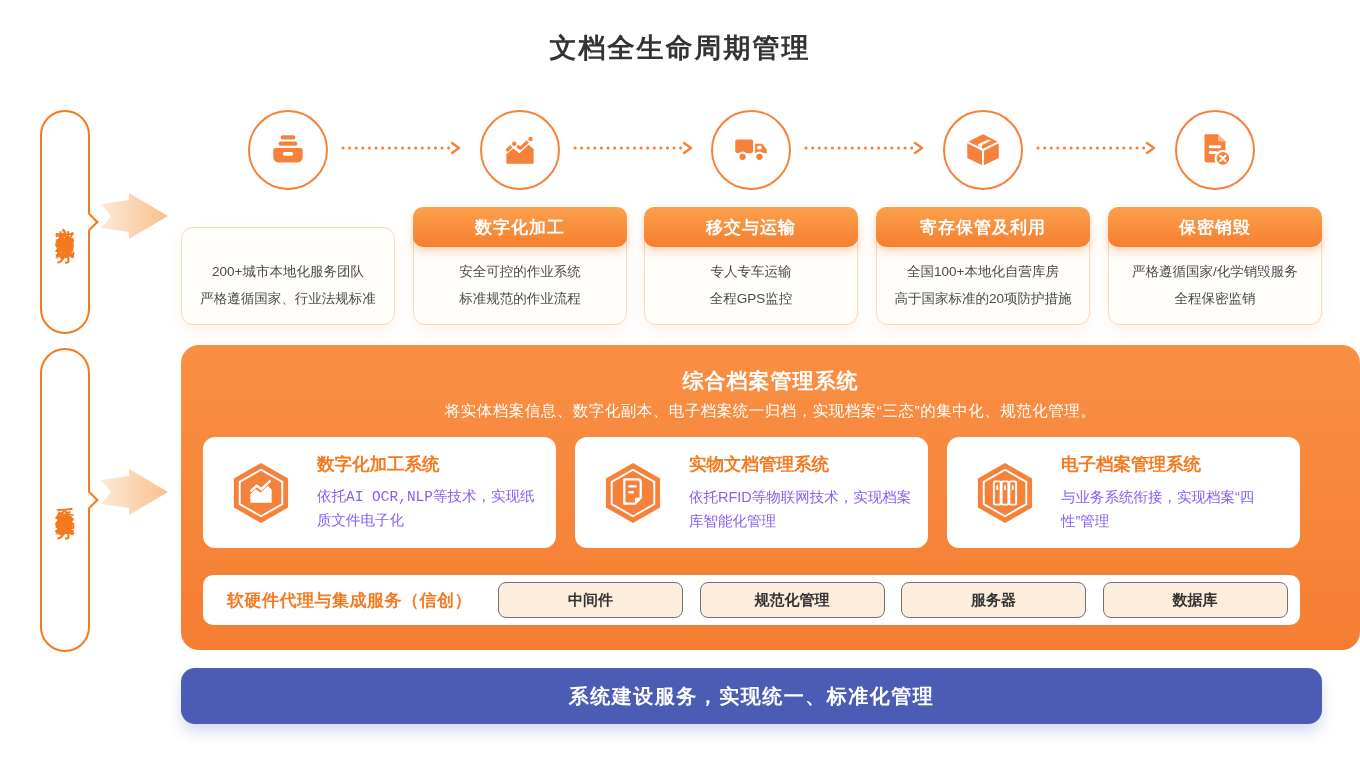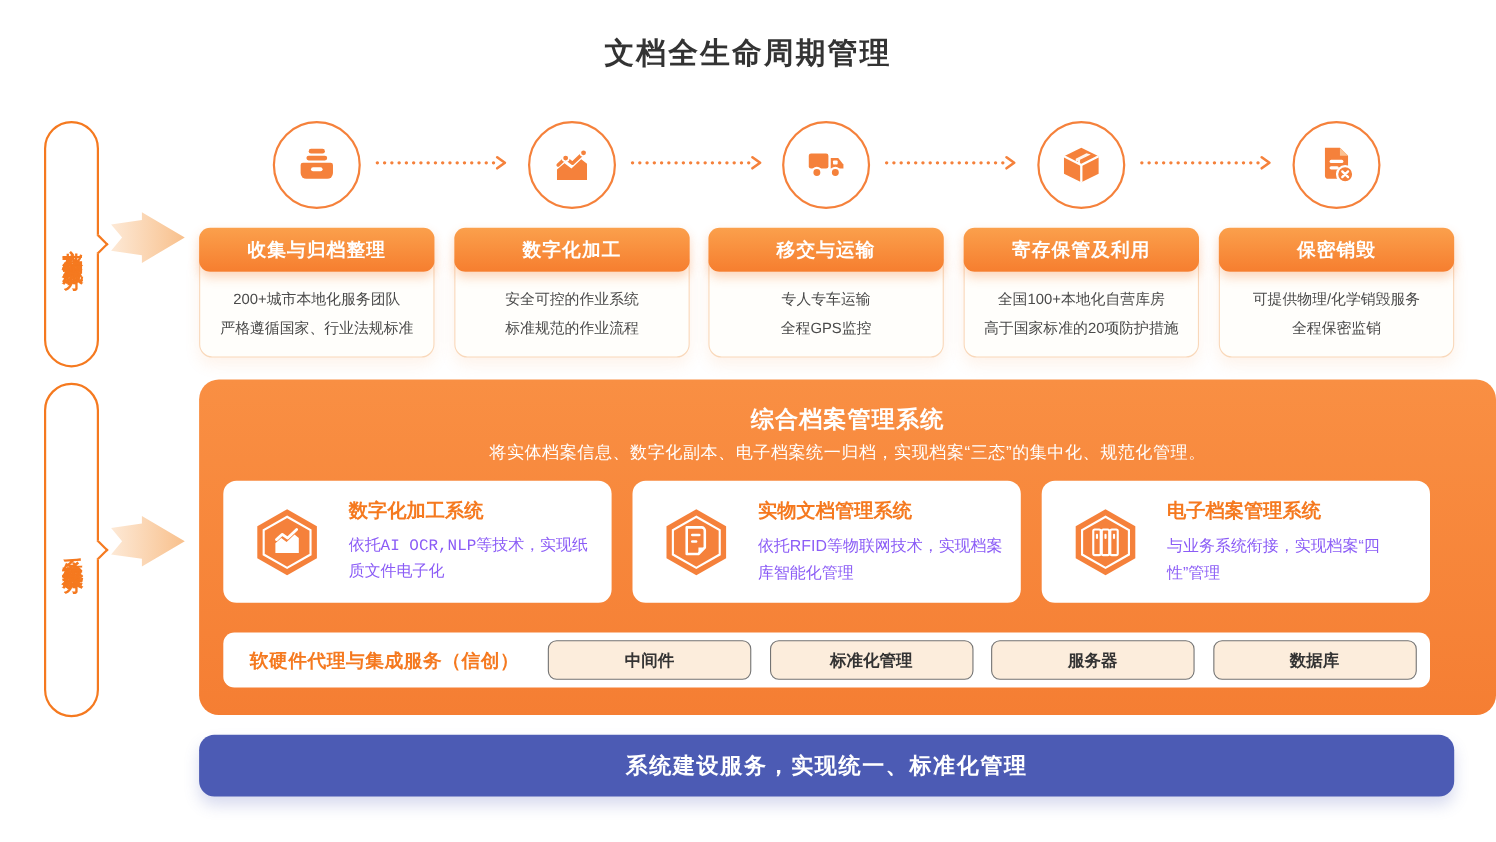--- a/index.html
+++ b/index.html
@@ -184,21 +184,20 @@
     <path d="M23 5 v7 h7 z" fill="#FBC191"></path>
     <rect x="14" y="15.5" width="12" height="2.8" rx="1.4" fill="#fff"></rect>
     <rect x="14" y="21" width="8" height="2.8" rx="1.4" fill="#fff"></rect>
     <circle cx="27.5" cy="28" r="7" fill="#F5813B" stroke="#fff" stroke-width="2"></circle>
     <path d="M25 25.5 l5 5 M30 25.5 l-5 5" stroke="#fff" stroke-width="2" stroke-linecap="round"></path>
   </svg>
 </div>
 
 <div class="service-card" style="left:181px;">
   <div class="body"></div>
-  <div class="head">收集与归档整理</div>
   <div class="lines">
     <div>200+城市本地化服务团队</div>
     <div>严格遵循国家、行业法规标准</div>
   </div>
 </div>
 <div class="service-card" style="left:413px;">
   <div class="body"></div>
   <div class="head">数字化加工</div>
   <div class="lines">
     <div>安全可控的作业系统</div>
@@ -218,21 +217,21 @@
   <div class="head">寄存保管及利用</div>
   <div class="lines">
     <div>全国100+本地化自营库房</div>
     <div>高于国家标准的20项防护措施</div>
   </div>
 </div>
 <div class="service-card" style="left:1108px;">
   <div class="body"></div>
   <div class="head">保密销毁</div>
   <div class="lines">
-    <div>可提供物理/化学销毁服务</div>
+    <div>严格遵循国家/化学销毁服务</div>
     <div>全程保密监销</div>
   </div>
 </div>
 
 <div class="panel">
   <div class="panel-title">综合档案管理系统</div>
   <div class="panel-sub">将实体档案信息、数字化副本、电子档案统一归档，实现档案“三态”的集中化、规范化管理。</div>
 
   <div class="sys-card" style="left:22px;font-family:Liberation Mono, monospace;">
     <span class="hexwrap">
@@ -285,21 +284,21 @@
     </span>
     <div class="txt">
       <div class="sys-title">电子档案管理系统</div>
       <div class="sys-desc">与业务系统衔接，实现档案“四性”管理</div>
     </div>
   </div>
 
   <div class="integration-bar">
     <div class="int-label">软硬件代理与集成服务（信创）</div>
     <div class="int-btn" style="left:295px;">中间件</div>
-    <div class="int-btn" style="left:496.5px;">标准化管理</div>
+    <div class="int-btn" style="left:496.5px;">规范化管理</div>
     <div class="int-btn" style="left:698px;">服务器</div>
     <div class="int-btn" style="left:899.5px;">数据库</div>
   </div>
 </div>
 
 <div class="footer-bar">
   <span>系统建设服务，实现统一、标准化管理</span>
 </div>
 
 </body></html>

